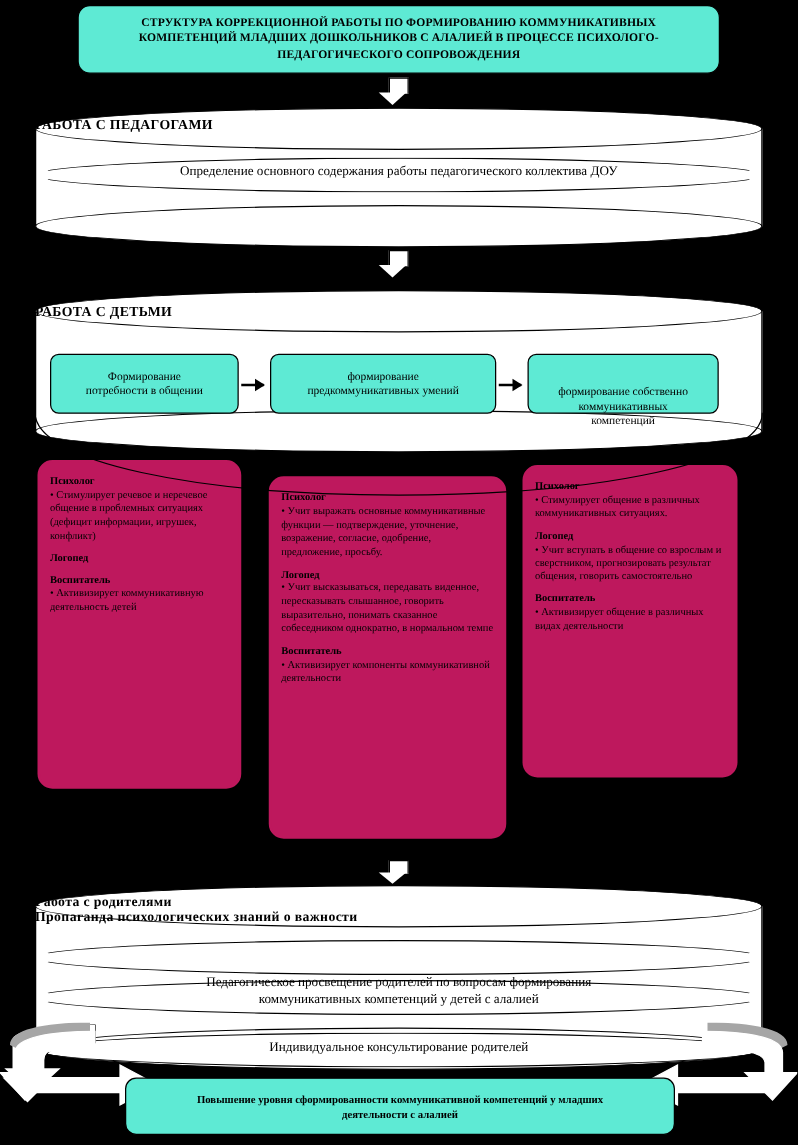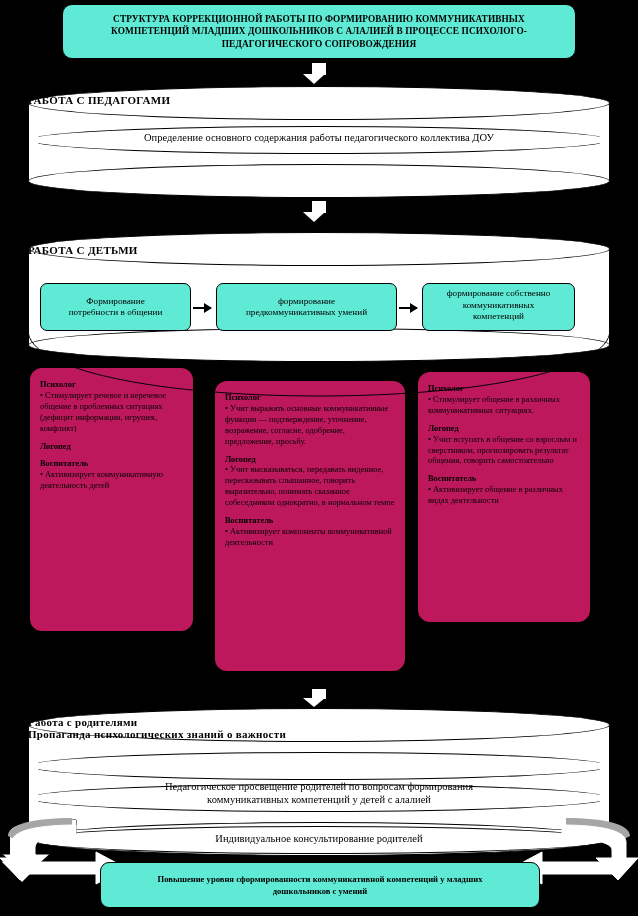--- a/index.html
+++ b/index.html
@@ -132,21 +132,21 @@
     <span>потребности в общении</span>
   </div>
   <div class="arrow-right" style="left:193px;top:307px;width:18px;"></div>
 
   <div class="rbox stagebox" style="left:216px;top:283px;width:181px;height:48px;flex-direction:column;">
     <span>формирование</span>
     <span>предкоммуникативных  умений</span>
   </div>
   <div class="arrow-right" style="left:399px;top:307px;width:18px;"></div>
 
-  <div class="rbox stagebox" style="left:422px;top:283px;width:153px;height:48px;flex-direction:column;justify-content:flex-start;padding-top:4px;">
+  <div class="rbox stagebox" style="left:422px;top:283px;width:153px;height:48px;flex-direction:column;justify-content:flex-start;padding-top:24px;">
     <span>формирование собственно</span>
     <span>коммуникативных</span>
     <span>компетенций</span>
   </div>
 
   <div class="colbox" style="left:30px;top:368px;width:163px;height:263px;">
     <span class="role first">Психолог</span>
     <span class="item">• Стимулирует речевое и неречевое общение в проблемных ситуациях (дефицит информации, игрушек, конфликт)</span>
     <span class="role">Логопед</span>
     <span class="role">Воспитатель</span>
@@ -212,16 +212,16 @@
 
     <path d="M20,44 L96,44 L96,34 L126,50 L96,66 L96,56 L20,56 Z" fill="#fff" stroke="#fff" stroke-width="1"></path>
 
     <path d="M626,24 C626,12 598,7 562,7 L562,20 C590,20 612,24 612,32 L612,40
              L596,40 L618,62 L638,40 L626,40 Z" fill="#fff" stroke="#fff" stroke-width="1"></path>
     <path d="M618,44 L542,44 L542,34 L512,50 L542,66 L542,56 L618,56 Z" fill="#fff" stroke="#fff" stroke-width="1"></path>
   </svg>
 
   <div class="rbox bottom-final">
     <div class="t">Повышение уровня сформированности коммуникативной компетенций у младших</div>
-    <div class="t">дошкольников с умений</div>
+    <div class="t">деятельности с алалией</div>
   </div>
 
 </div>
 
 </body></html>

